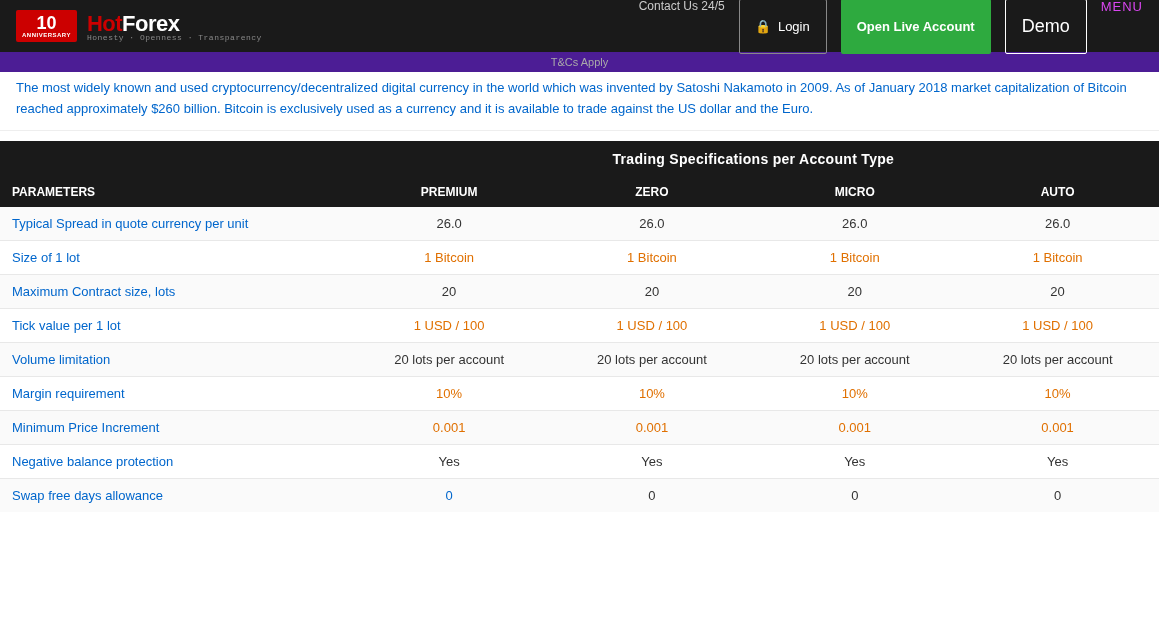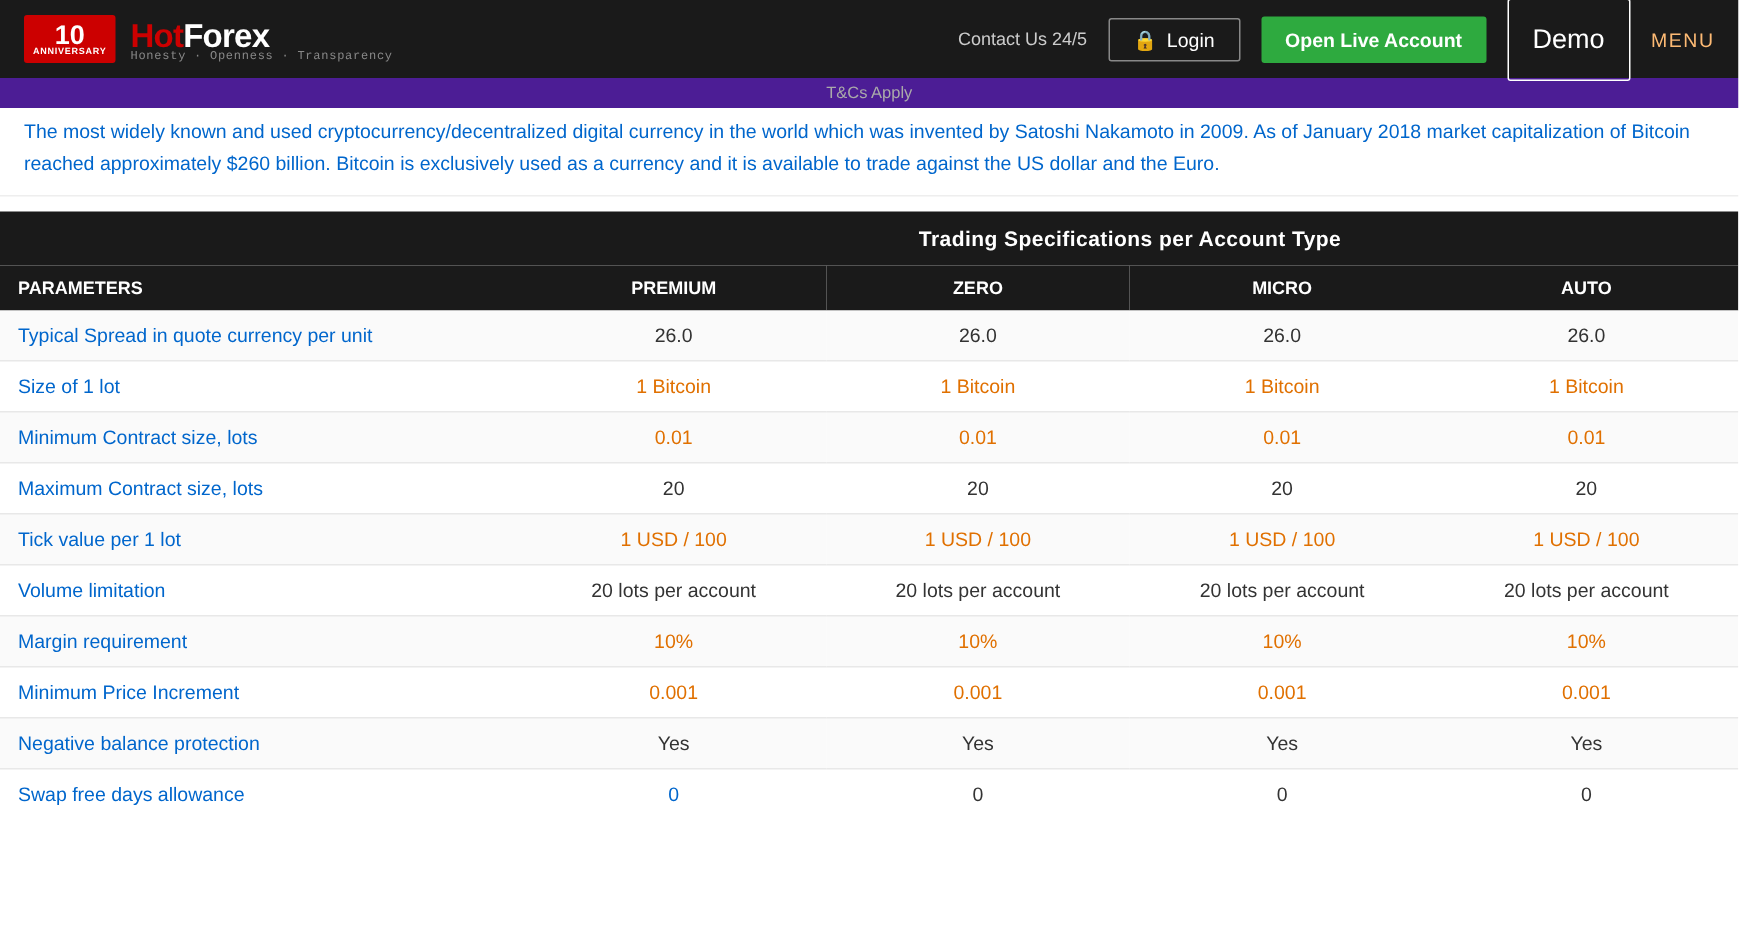--- a/index.html
+++ b/index.html
@@ -46,21 +46,20 @@
     .logo-tagline {
       color: #888;
       font-size: 8px;
       display: block;
       margin-top: -4px;
       letter-spacing: 0.5px;
       font-family: Liberation Mono, monospace;
     }
     .header-right {
       display: flex;
-      align-items: center;
       gap: 14px;
     }
     .contact-text {
       color: #ccc;
       font-size: 12px;
     }
     .btn-login {
       background: transparent;
       border: 1px solid #888;
       color: #fff;
@@ -85,21 +84,21 @@
     .btn-demo {
       background: transparent;
       border: 1px solid #fff;
       color: #fff;
       padding: 16px 16px;
       cursor: pointer;
       font-size: 18px;
       border-radius: 2px;
     }
     .menu-text {
-      color: #fdba74;
+      color: #d946ef;
       font-size: 13px;
       cursor: pointer;
       letter-spacing: 1px;
     }
 
     
     .sub-header {
       background: #4c1d95;
       text-align: center;
       padding: 4px 0;
@@ -245,27 +244,20 @@
           <td class="value-cell">26.0</td>
         </tr>
         <tr class="data-row">
           <td class="param-name">Size of 1 lot</td>
           <td class="value-orange">1 Bitcoin</td>
           <td class="value-orange">1 Bitcoin</td>
           <td class="value-orange">1 Bitcoin</td>
           <td class="value-orange">1 Bitcoin</td>
         </tr>
         <tr class="data-row">
-          <td class="param-name">Minimum Contract size, lots</td>
-          <td class="value-orange">0.01</td>
-          <td class="value-orange">0.01</td>
-          <td class="value-orange">0.01</td>
-          <td class="value-orange">0.01</td>
-        </tr>
-        <tr class="data-row">
           <td class="param-name">Maximum Contract size, lots</td>
           <td class="value-cell">20</td>
           <td class="value-cell">20</td>
           <td class="value-cell">20</td>
           <td class="value-cell">20</td>
         </tr>
         <tr class="data-row">
           <td class="param-name">Tick value per 1 lot</td>
           <td class="value-orange">1 USD / 100</td>
           <td class="value-orange">1 USD / 100</td>

